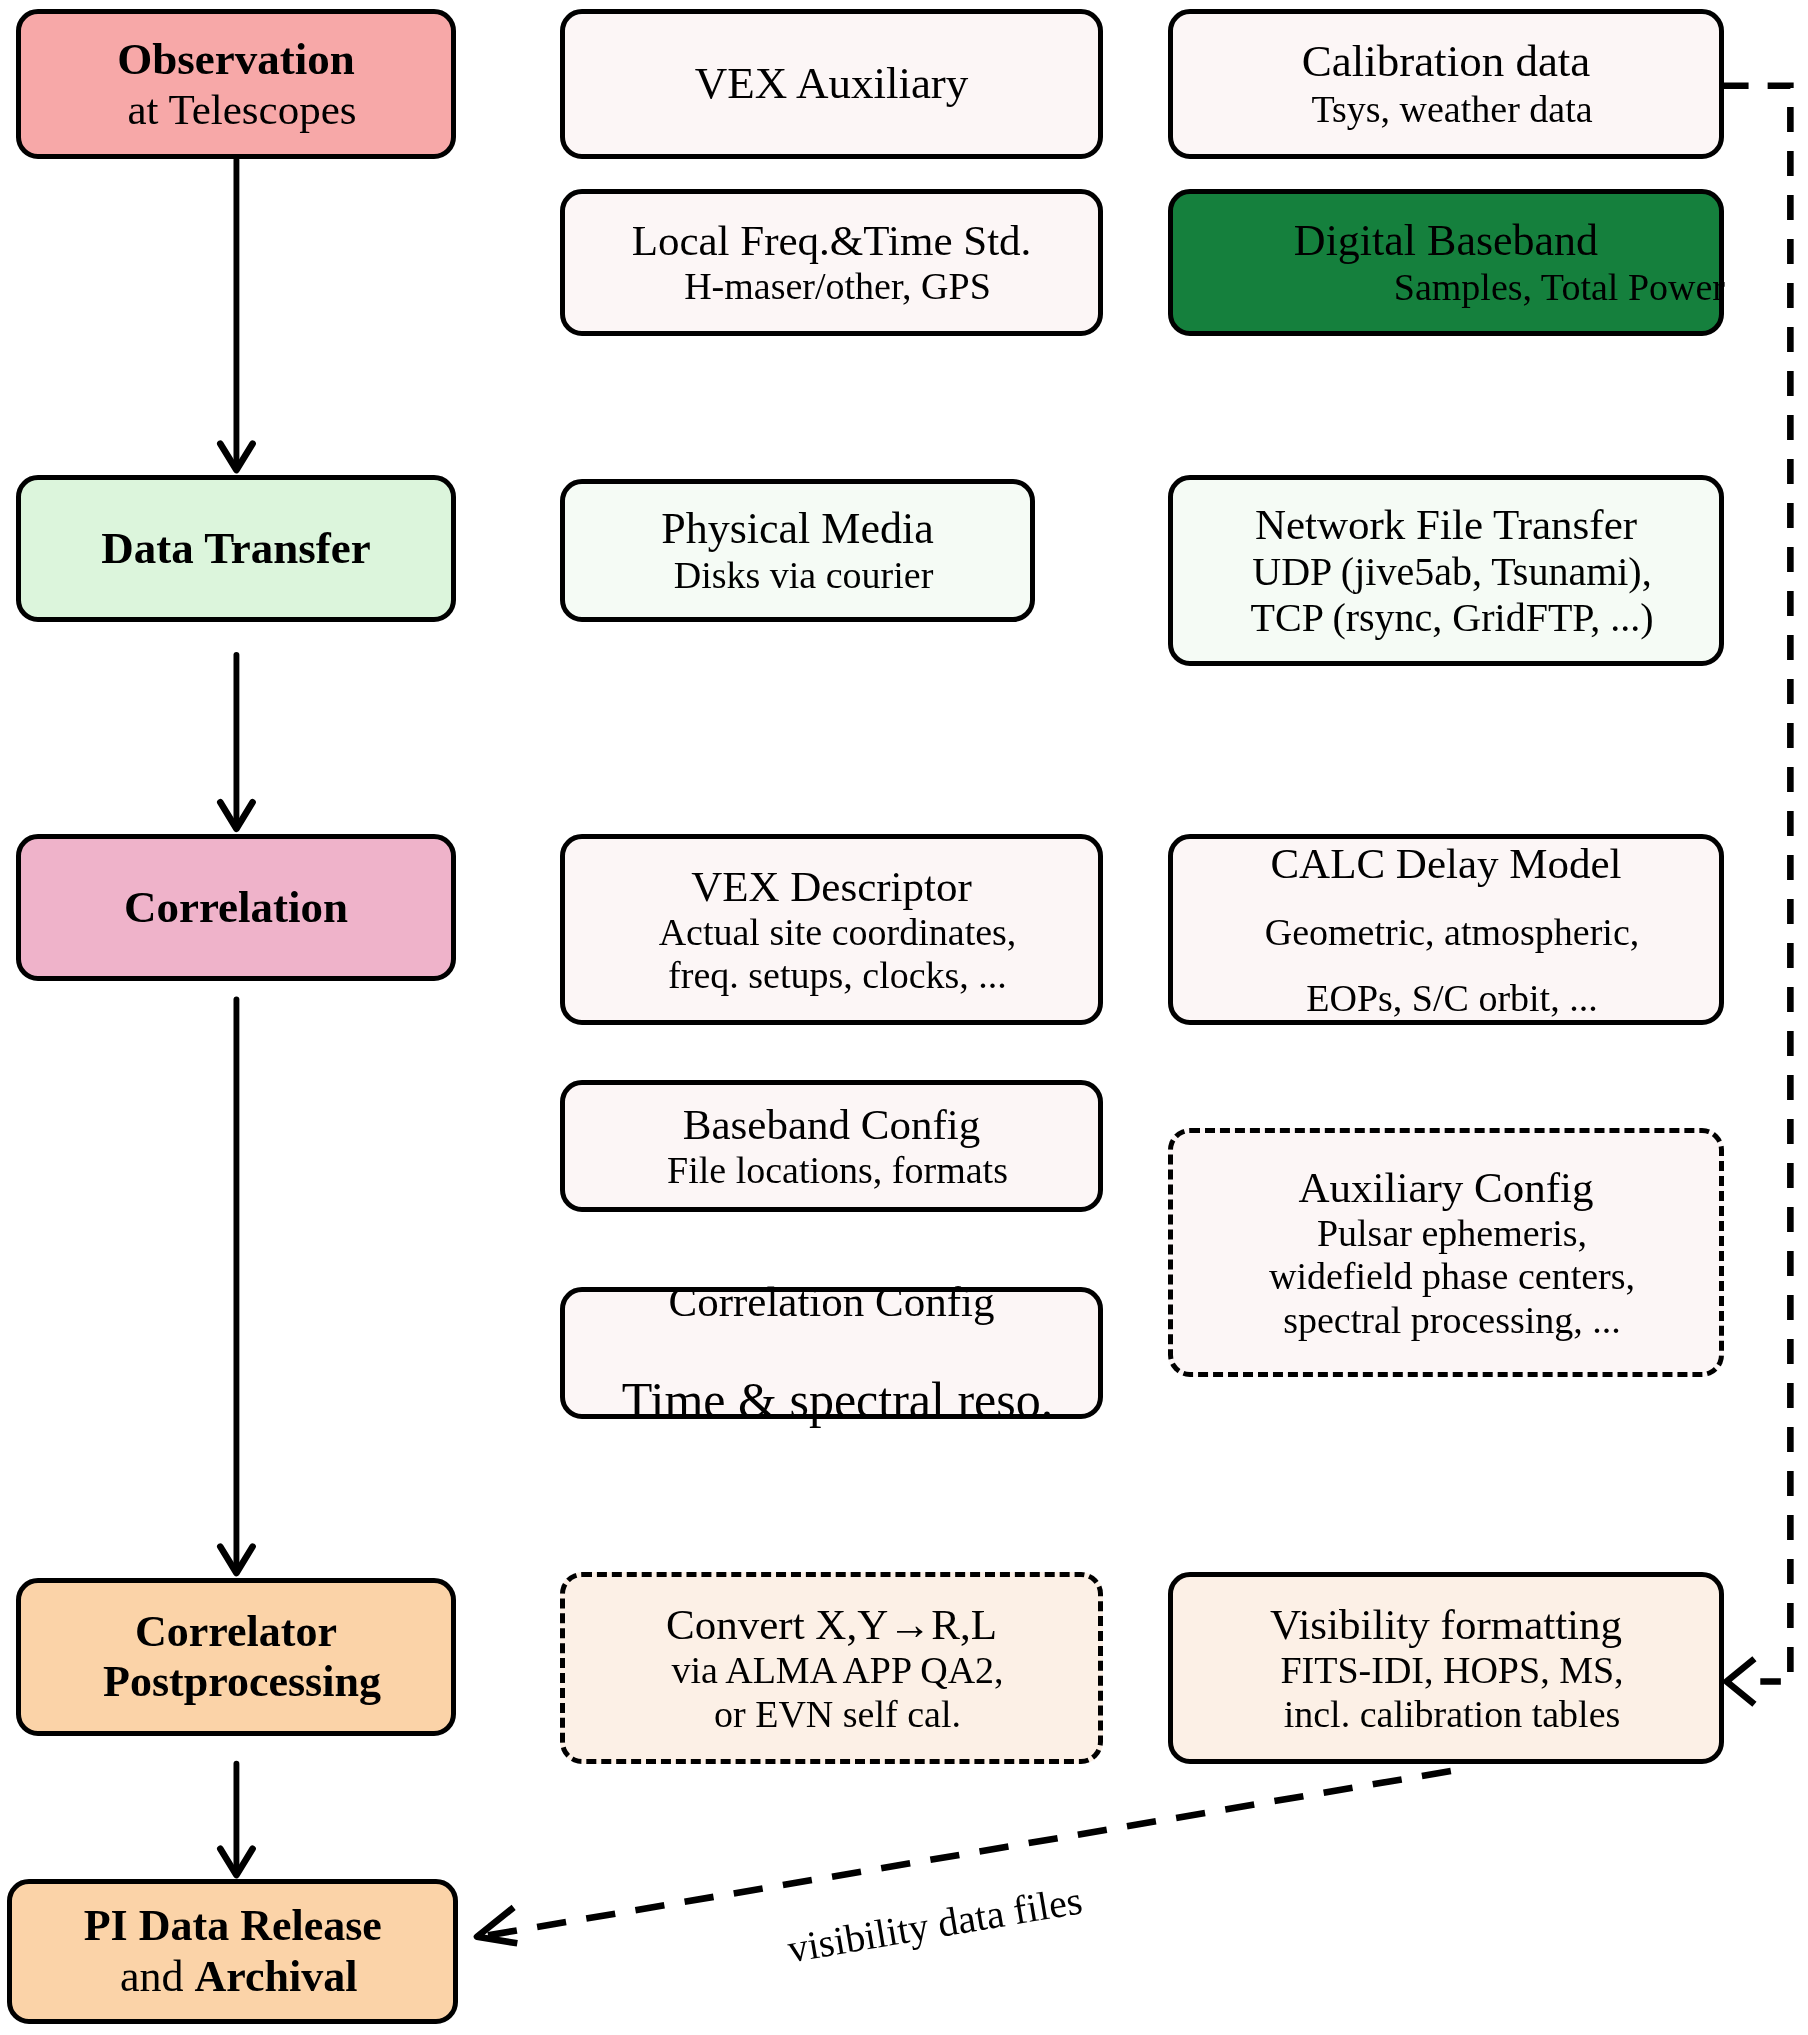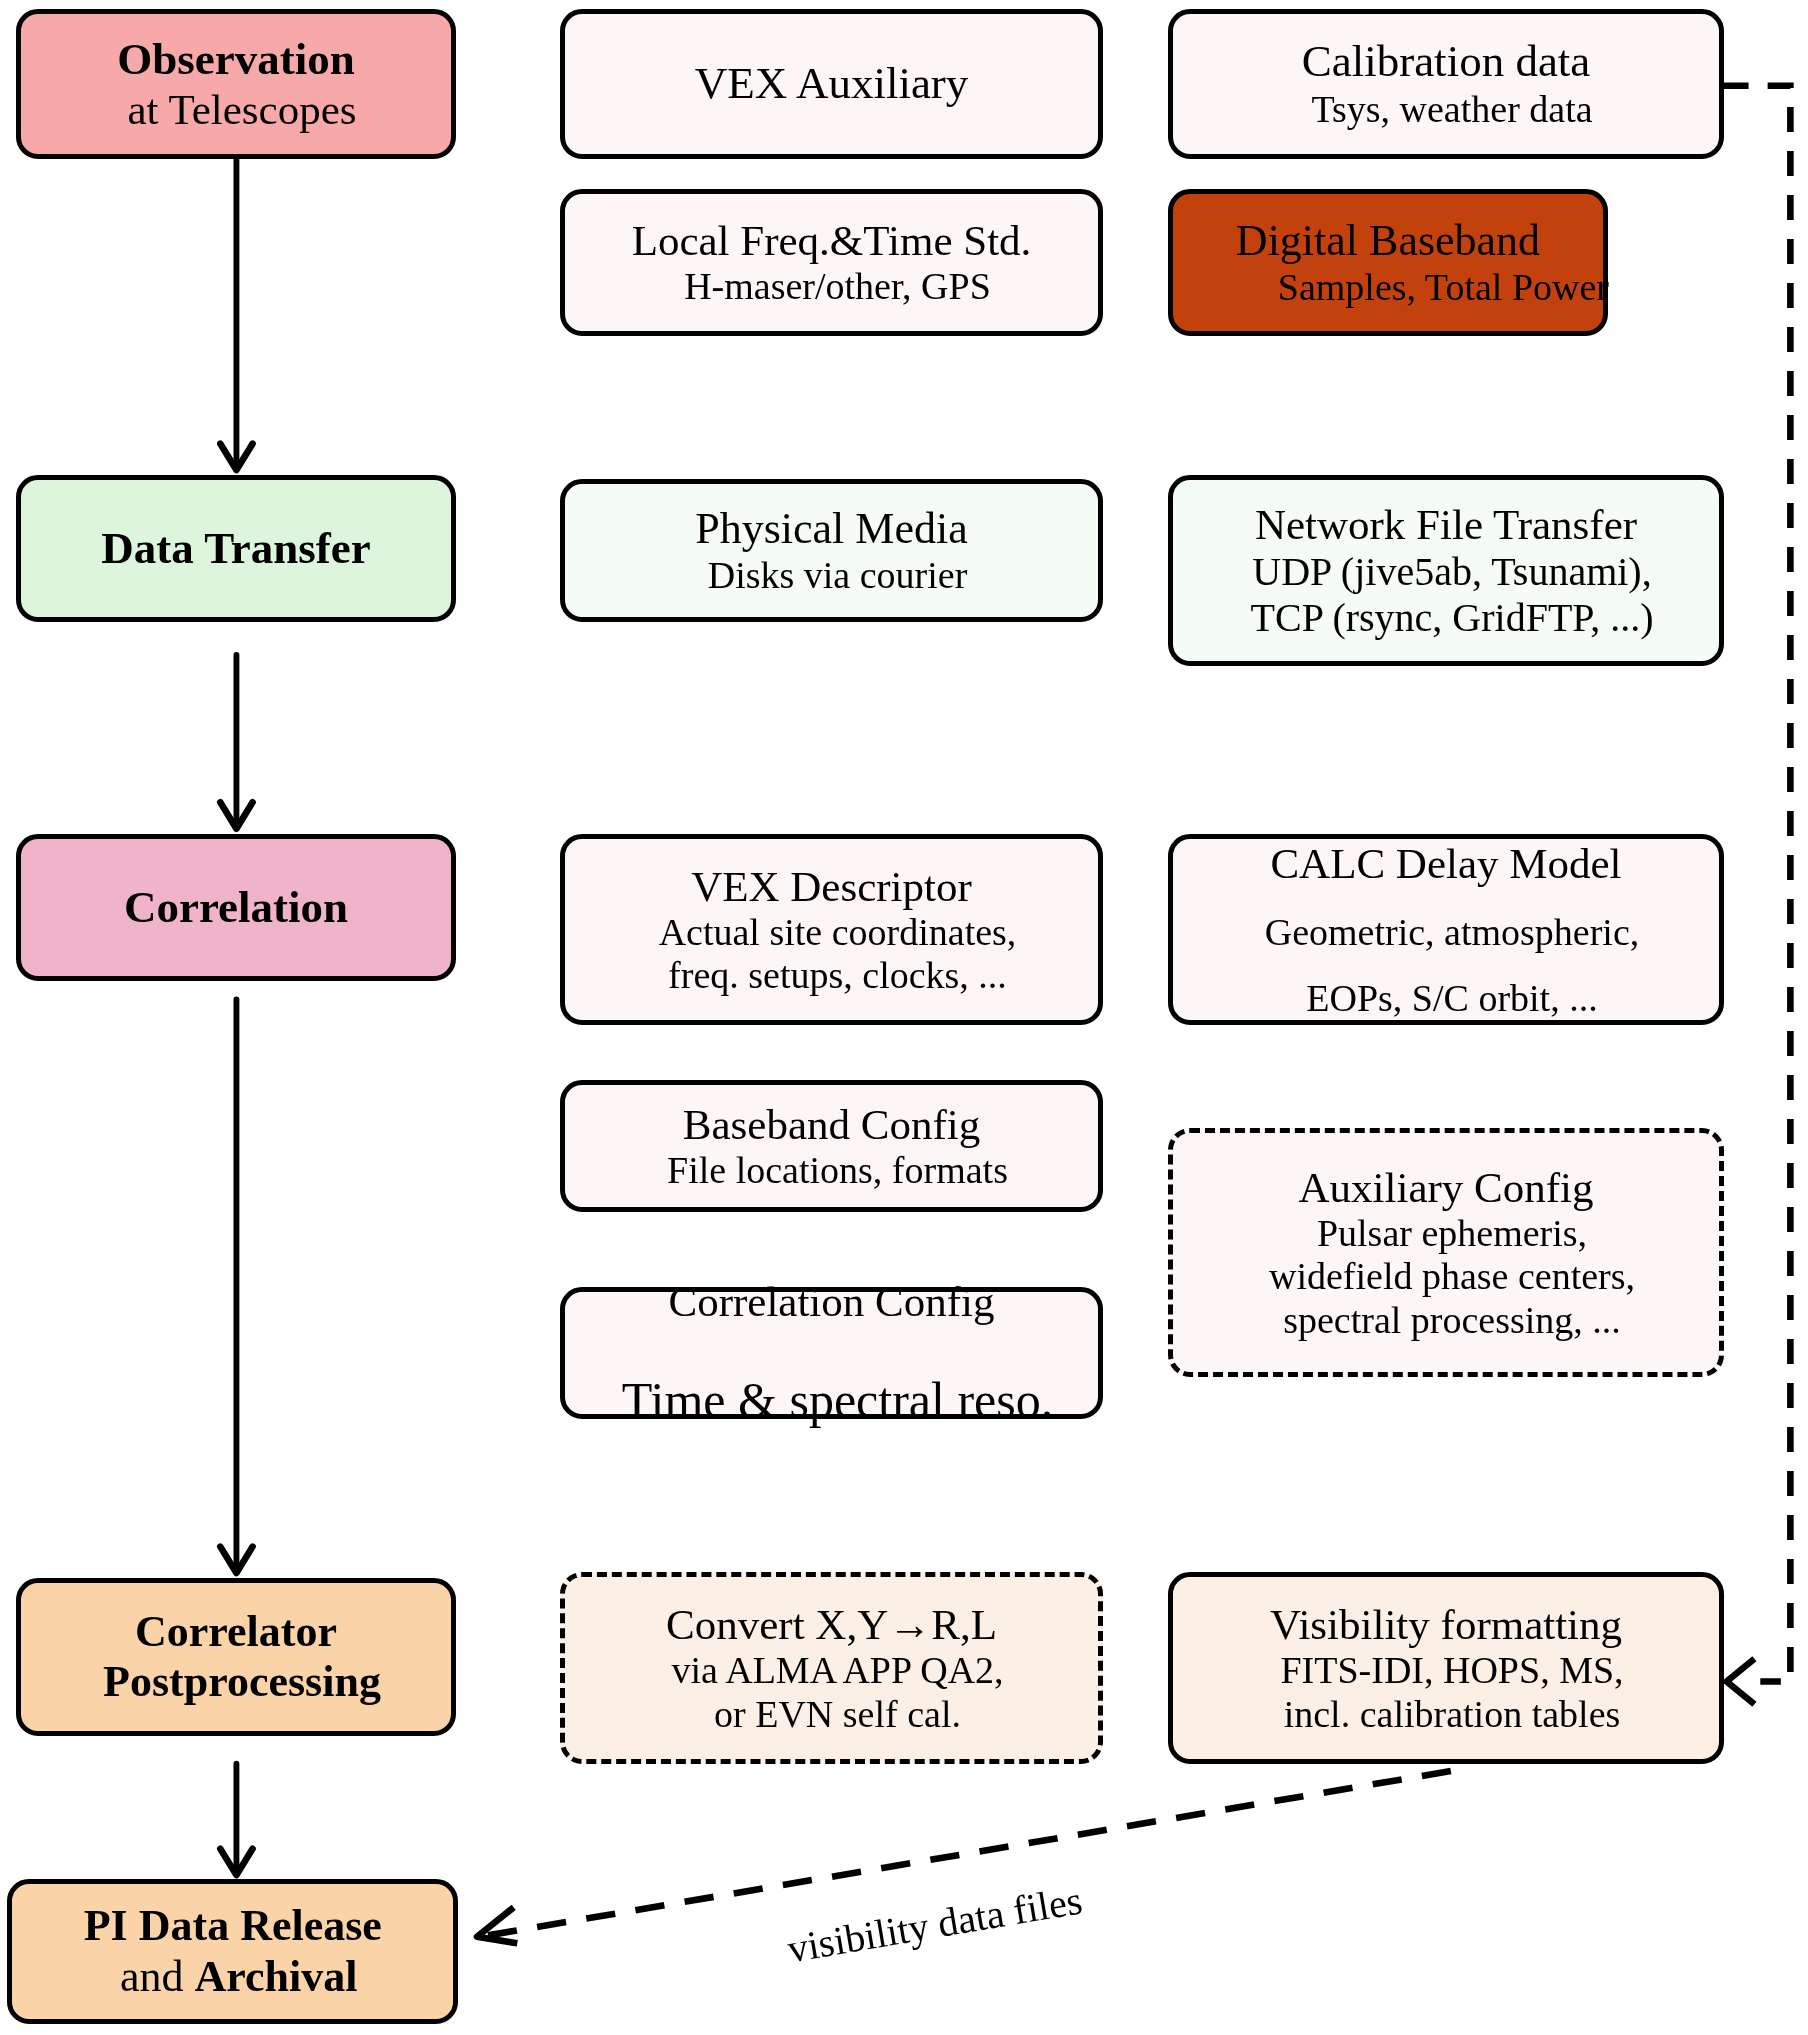--- a/index.html
+++ b/index.html
@@ -102,21 +102,21 @@
 
   <div class="node" style="left:560px;top:8.8px;width:543px;height:150px;background:#FCF6F6;font-size:45px;">
     <span class="t1">VEX Auxiliary</span>
   </div>
 
   <div class="node" style="left:560px;top:189px;width:543px;height:147px;background:#FCF6F6;font-size:43px;">
     <span class="t1">Local Freq.&amp;Time Std.</span>
     <span class="t2" style="font-size:38px;">H-maser/other, GPS</span>
   </div>
 
-  <div class="node" style="left:560px;top:479px;width:543px;height:143px;background:#F5FBF5;font-size:44px;">
+  <div class="node" style="left:560px;top:479px;width:475px;height:143px;background:#F5FBF5;font-size:44px;">
     <span class="t1">Physical Media</span>
     <span class="t2" style="font-size:38px;">Disks via courier</span>
   </div>
 
   <div class="node" style="left:560px;top:834px;width:543px;height:191px;background:#FCF6F6;font-size:43px;">
     <span class="t1">VEX Descriptor</span>
     <span class="t2" style="font-size:38px;">Actual site coordinates,</span>
     <span class="t2" style="font-size:38px;">freq.  setups, clocks, ...</span>
   </div>
 
@@ -134,21 +134,21 @@
     <span class="t1">Convert X,Y→R,L</span>
     <span class="t2" style="font-size:38px;">via ALMA APP QA2,</span>
     <span class="t2" style="font-size:38px;">or EVN self cal.</span>
   </div>
 
   <div class="node" style="left:1168px;top:8.8px;width:556px;height:150px;background:#FCF6F6;font-size:45px;">
     <span class="t1">Calibration data</span>
     <span class="t2" style="font-size:38px;">Tsys, weather data</span>
   </div>
 
-  <div class="node" style="left:1168px;top:189px;width:440px;height:147px;background:#c2410c;font-size:44px;">
+  <div class="node" style="left:1168px;top:189px;width:556px;height:147px;background:#15803d;font-size:44px;">
     <span class="t1">Digital Baseband</span>
     <span class="t2" style="font-size:38px;text-align:right;">Samples, Total Power</span>
   </div>
 
   <div class="node" style="left:1168px;top:475px;width:556px;height:191px;background:#F5FBF5;font-size:43px;">
     <span class="t1">Network File Transfer</span>
     <span class="t2" style="font-size:40px;">UDP (jive5ab, Tsunami),</span>
     <span class="t2" style="font-size:40px;">TCP (rsync, GridFTP, ...)</span>
   </div>
 

